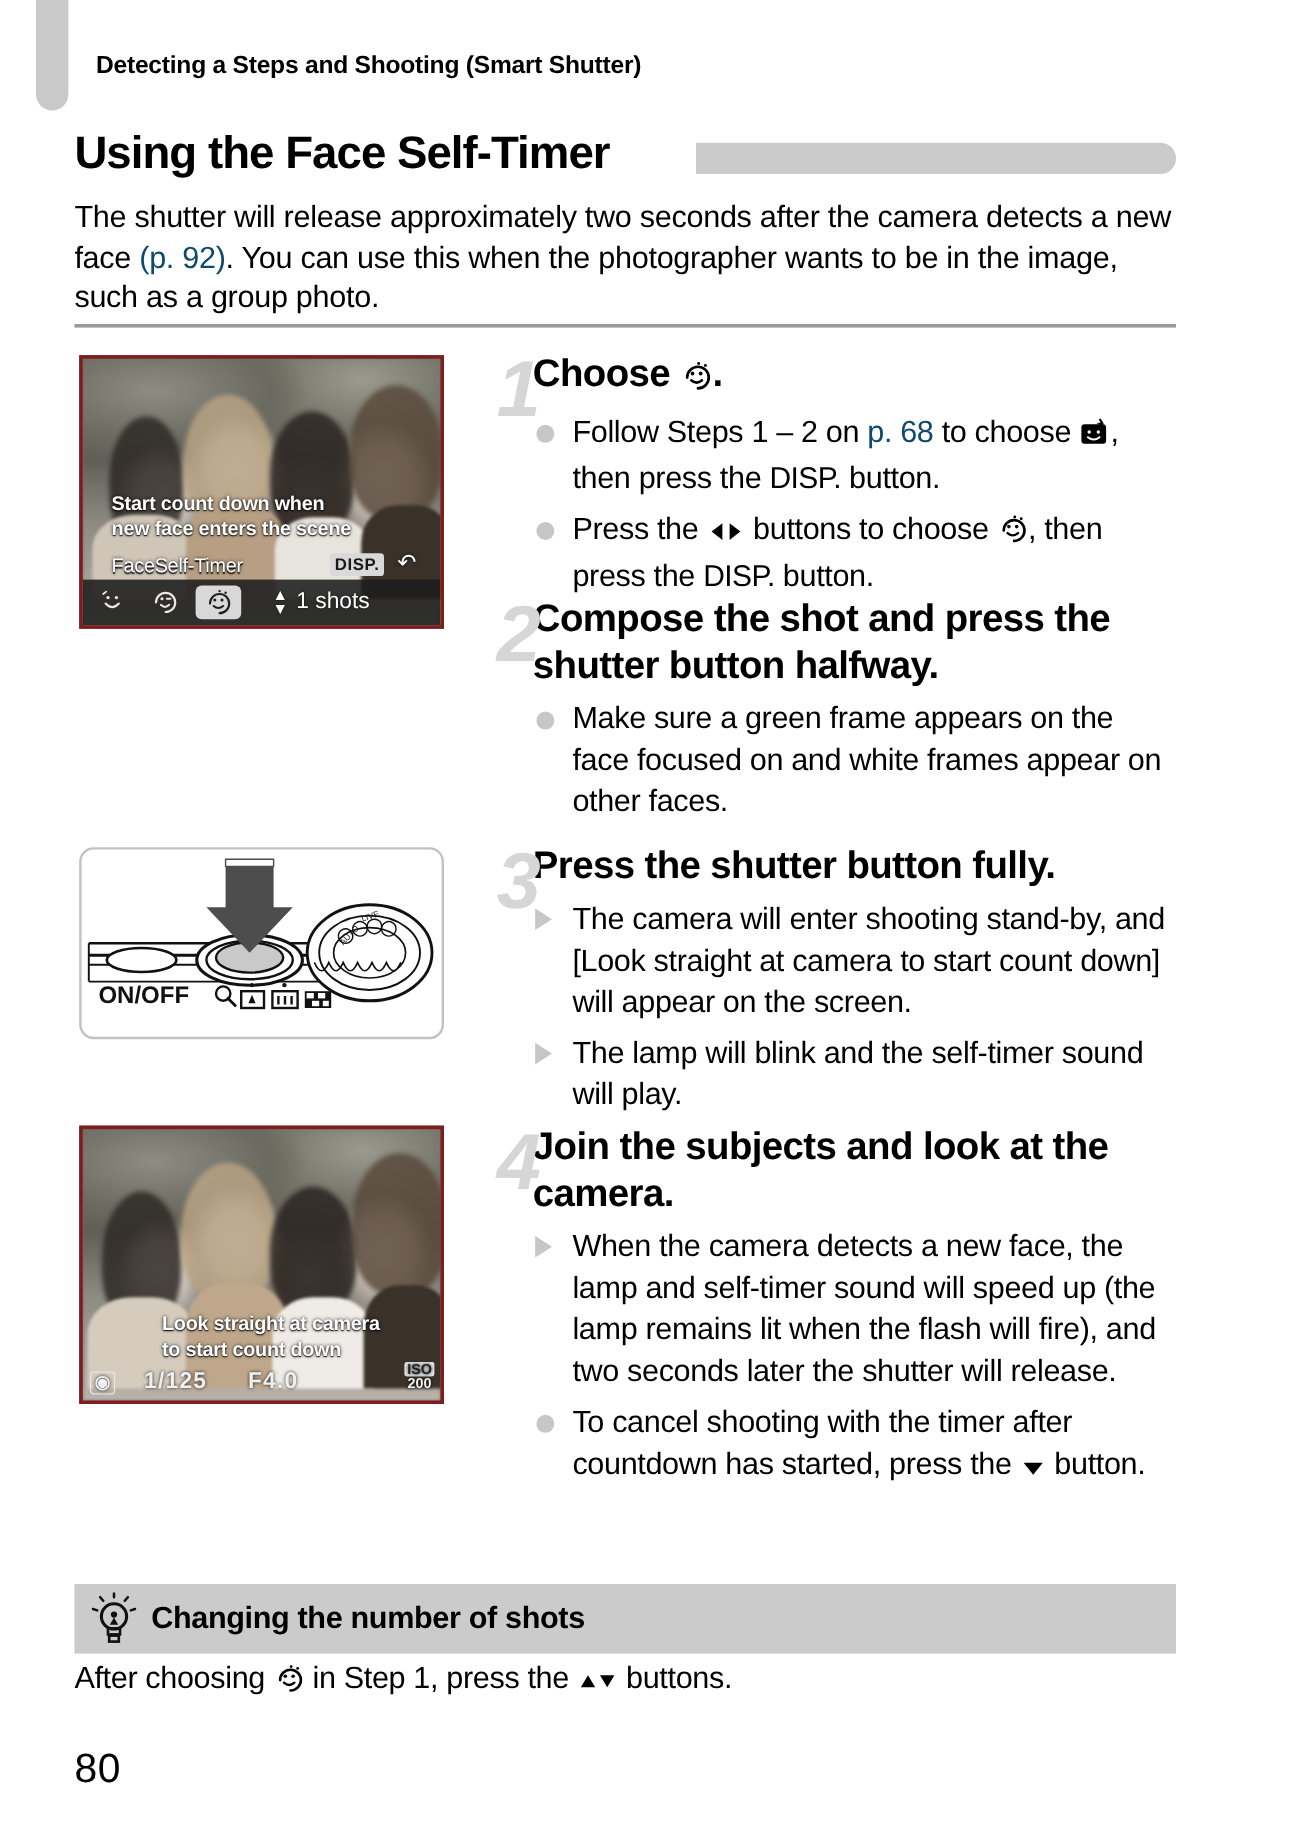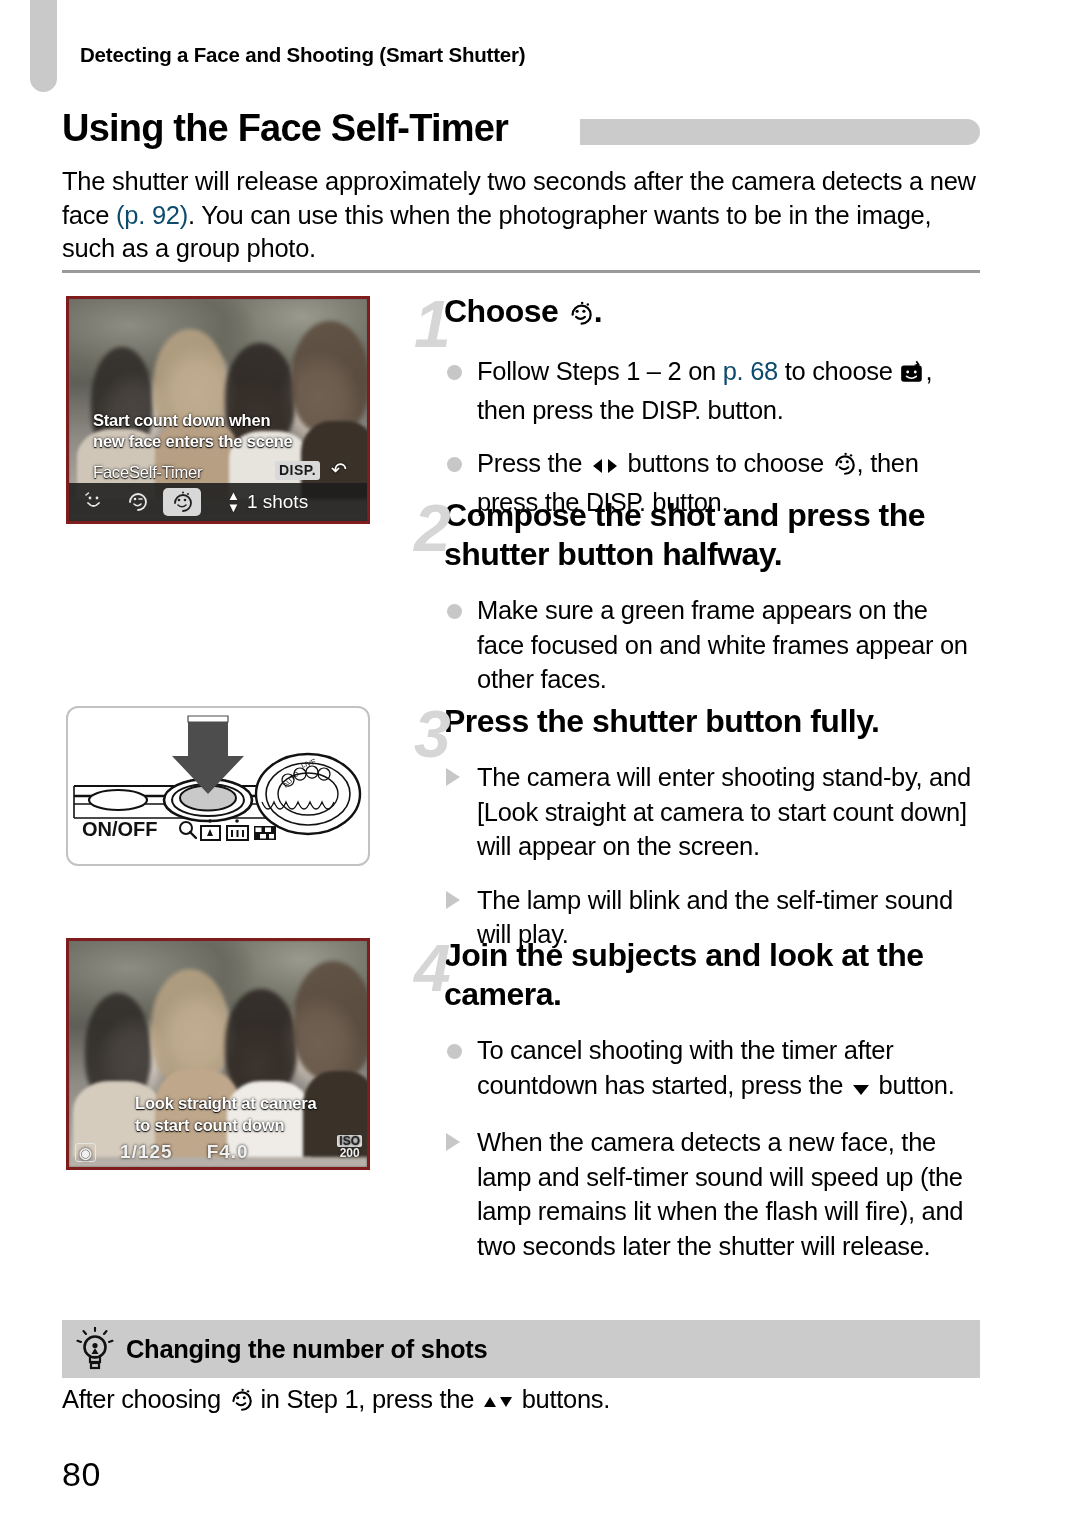--- a/index.html
+++ b/index.html
@@ -178,21 +178,21 @@
     line-height:39px;
     letter-spacing:-0.5px;
   }
   .bullets { margin-top:4px; }
   .bullet {
     position:relative;
     padding-left:33px;
     font-size:25.5px;
     line-height:34.5px;
     letter-spacing:-0.3px;
-    margin-top:19px;
+    margin-top:8px;
   }
   .bullet .dot {
     position:absolute; left:3px; top:11px;
     width:15px; height:15px; border-radius:50%;
     background:#c7c7c7;
   }
   .bullet .tri {
     position:absolute; left:2px; top:8px;
     width:0; height:0;
     border-left:14px solid #c7c7c7;
@@ -232,21 +232,21 @@
   .page-num {
     position:absolute; left:62px; top:1455px;
     font-size:34px; letter-spacing:0.5px;
   }
 </style>
 </head>
 <body>
 
 <div class="chapter-tab"></div>
 
-<div class="running-header">Detecting a Face and Shooting (Smart Shutter)</div>
+<div class="running-header">Detecting a Steps and Shooting (Smart Shutter)</div>
 
 <div class="title-row">
   <div class="title-text">Using the Face Self-Timer</div>
   <div class="title-bar"></div>
 </div>
 
 <div class="intro">
   <span>The shutter will release approximately two seconds after the camera detects a new face </span><span class="pageref">(p. 92)</span><span>. You can use this when the photographer wants to be in the image, such as a group photo.</span>
 </div>
 
@@ -470,30 +470,30 @@
       <span>The lamp will blink and the self-timer sound will play.</span>
     </div>
   </div>
 </div>
 
 <div class="step" style="left:420px; top:936px; width:560px;">
   <div class="step-num" style="left:-6px; top:2px;">4</div>
   <div class="step-head" style="padding-left:24px;">Join the subjects and look at the camera.</div>
   <div class="bullets" style="padding-left:24px; margin-top:6px;">
     <div class="bullet">
+      <span class="tri"></span>
+      <span>When the camera detects a new face, the lamp and self-timer sound will speed up (the lamp remains lit when the flash will fire), and two seconds later the shutter will release.</span>
+    </div>
+    <div class="bullet">
       <span class="dot"></span>
       <span>To cancel shooting with the timer after countdown has started, press the </span><span class="icon-inline">
         <svg width="22" height="18" viewBox="0 0 22 18" aria-hidden="true">
           <path d="M3 5 L19 5 L11 15 z" fill="#000"></path>
         </svg>
       </span><span> button.</span>
-    </div>
-    <div class="bullet">
-      <span class="tri"></span>
-      <span>When the camera detects a new face, the lamp and self-timer sound will speed up (the lamp remains lit when the flash will fire), and two seconds later the shutter will release.</span>
     </div>
   </div>
 </div>
 
 <div class="tip-bar">
   <span class="tip-bulb">
     <svg width="38" height="44" viewBox="0 0 38 44" aria-hidden="true">
       <path d="M19 4 v-3.5 M10 7 l-2.5 -3 M28 7 l2.5 -3 M5 15 l-3.5 -1.2 M33 15 l3.5 -1.2" stroke="#111" stroke-width="2.1" stroke-linecap="round"></path>
       <circle cx="19" cy="20" r="10.5" fill="none" stroke="#111" stroke-width="2.6"></circle>
       <circle cx="19" cy="18.5" r="2.6" fill="#111"></circle>

